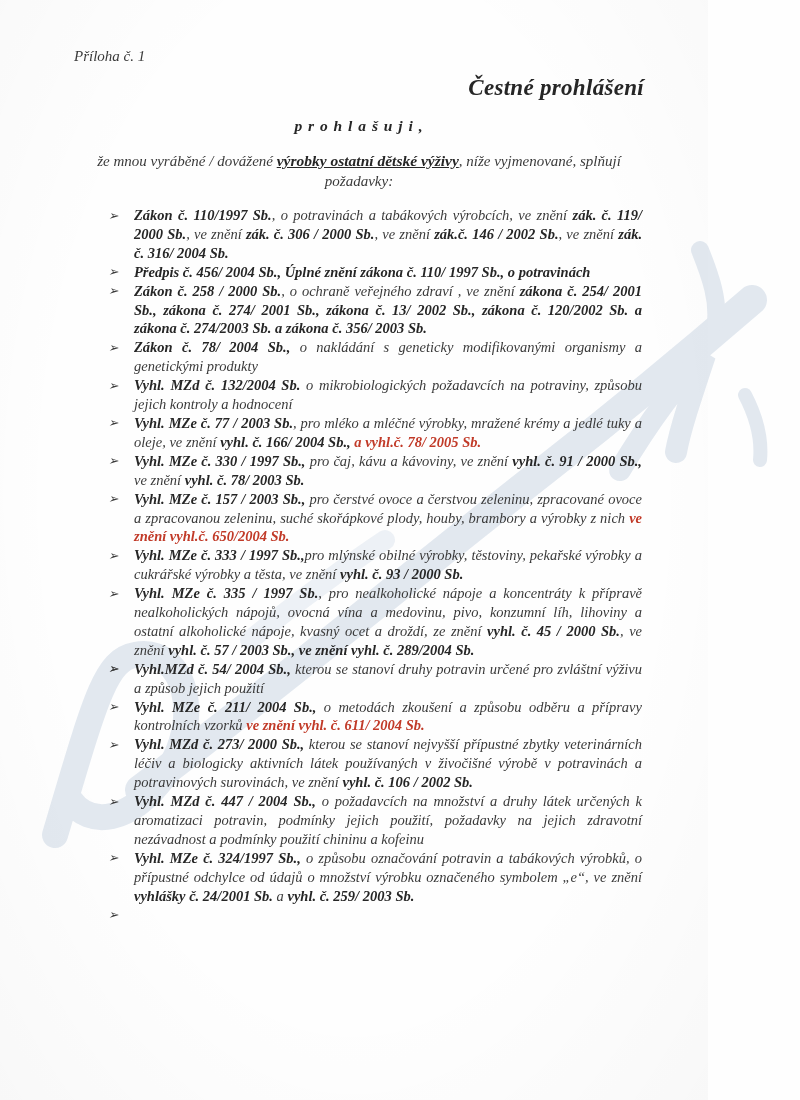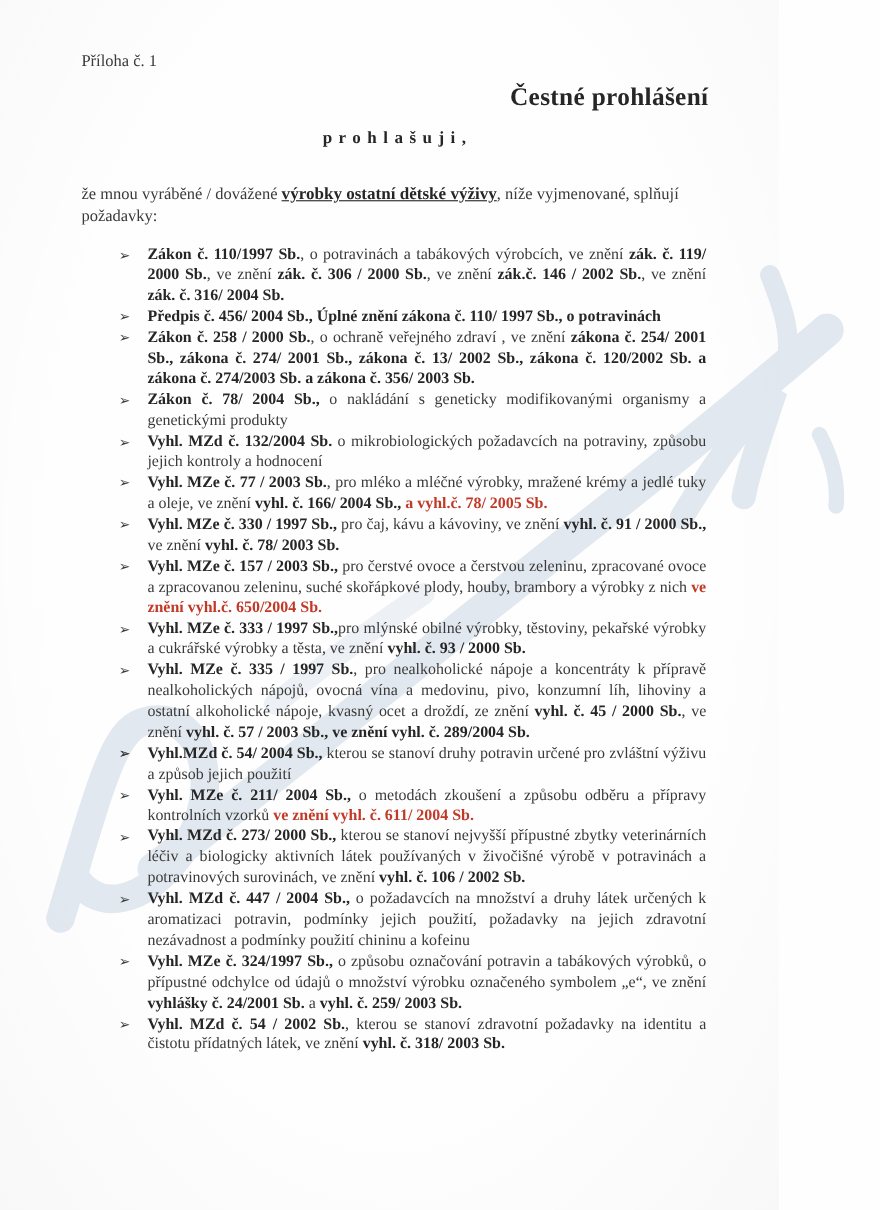--- a/index.html
+++ b/index.html
@@ -18,20 +18,21 @@
     color:var(--ink);
     overflow:hidden;
     position:relative;
   }
   .scan-page{
     position:relative;
     width:708px;height:1100px;
     background:
       radial-gradient(ellipse at 50% 45%, rgba(255,255,255,0) 60%, rgba(0,0,0,0.025) 100%),
       var(--paper);
+    font-style: italic;
   }
   .watermark{
     position:absolute;
     left:0;top:0;width:800px;height:1100px;
     pointer-events:none;
     z-index:0;
   }
   .content{
     position:relative;
     z-index:1;
@@ -56,24 +57,24 @@
   }
   .declaration{
     text-align:center;
     font-size:15.5px;
     font-weight:bold;
     color:var(--ink-bold);
     margin-top:16px;
     letter-spacing:1px;
   }
   .intro{
-    margin-top:32px;
+    margin-top:16px;
     font-size:15px;
     line-height:20px;
-    text-align:left;
+    text-align:center;
   }
   .intro .emph{
     font-weight:bold;
     text-decoration:underline;
     color:var(--ink-bold);
     font-size:15.5px;
   }
   ul.law-list{
     list-style:none;
     margin:3px 0 0 0;
@@ -134,17 +135,17 @@
         <li class="law-item"><span class="bullet">➢</span><span class="law-text"><span class="seg-bold">Vyhl. MZe č. 330 / 1997 Sb.,</span><span class="seg-normal"> pro čaj, kávu a kávoviny, ve znění </span><span class="seg-bold">vyhl. č. 91 / 2000 Sb.,</span><span class="seg-normal"> ve znění </span><span class="seg-bold">vyhl. č. 78/ 2003 Sb.</span></span></li>
         <li class="law-item"><span class="bullet">➢</span><span class="law-text"><span class="seg-bold">Vyhl. MZe č. 157 / 2003 Sb.,</span><span class="seg-normal"> pro čerstvé ovoce a čerstvou zeleninu, zpracované ovoce a zpracovanou zeleninu, suché skořápkové plody, houby, brambory a výrobky z nich </span><span class="seg-red">ve znění vyhl.č. 650/2004 Sb.</span></span></li>
         <li class="law-item"><span class="bullet">➢</span><span class="law-text"><span class="seg-bold">Vyhl. MZe č. 333 / 1997 Sb.,</span><span class="seg-normal">pro mlýnské obilné výrobky, těstoviny, pekařské výrobky a cukrářské výrobky a těsta, ve znění </span><span class="seg-bold">vyhl. č. 93 / 2000 Sb.</span></span></li>
         <li class="law-item"><span class="bullet">➢</span><span class="law-text"><span class="seg-bold">Vyhl. MZe č. 335 / 1997 Sb.</span><span class="seg-normal">, pro nealkoholické nápoje a koncentráty k přípravě nealkoholických nápojů, ovocná vína a medovinu, pivo, konzumní líh, lihoviny a ostatní alkoholické nápoje, kvasný ocet a droždí, ze znění </span><span class="seg-bold">vyhl. č. 45 / 2000 Sb.</span><span class="seg-normal">, ve znění </span><span class="seg-bold">vyhl. č. 57 / 2003 Sb., ve znění vyhl. č. 289/2004 Sb.</span></span></li>
         <li class="law-item"><span class="bullet">➢</span></li>
         <li class="law-item"><span class="bullet">➢</span><span class="law-text"><span class="seg-bold">Vyhl.MZd č. 54/ 2004 Sb.,</span><span class="seg-normal"> kterou se stanoví druhy potravin určené pro zvláštní výživu a způsob jejich použití</span></span></li>
         <li class="law-item"><span class="bullet">➢</span><span class="law-text"><span class="seg-bold">Vyhl. MZe č. 211/ 2004 Sb.,</span><span class="seg-normal"> o metodách zkoušení a způsobu odběru a přípravy kontrolních vzorků </span><span class="seg-red">ve znění vyhl. č. 611/ 2004 Sb.</span></span></li>
         <li class="law-item"><span class="bullet">➢</span><span class="law-text"><span class="seg-bold">Vyhl. MZd č. 273/ 2000 Sb.,</span><span class="seg-normal"> kterou se stanoví nejvyšší přípustné zbytky veterinárních léčiv a biologicky aktivních látek používaných v živočišné výrobě v potravinách a potravinových surovinách, ve znění </span><span class="seg-bold">vyhl. č. 106 / 2002 Sb.</span></span></li>
         <li class="law-item"><span class="bullet">➢</span><span class="law-text"><span class="seg-bold">Vyhl. MZd č. 447 / 2004 Sb.,</span><span class="seg-normal"> o požadavcích na množství a druhy látek určených k aromatizaci potravin, podmínky jejich použití, požadavky na jejich zdravotní nezávadnost a podmínky použití chininu a kofeinu</span></span></li>
         <li class="law-item"><span class="bullet">➢</span><span class="law-text"><span class="seg-bold">Vyhl. MZe č. 324/1997 Sb.,</span><span class="seg-normal"> o způsobu označování potravin a tabákových výrobků, o přípustné odchylce od údajů o množství výrobku označeného symbolem „e“, ve znění </span><span class="seg-bold">vyhlášky č. 24/2001 Sb.</span><span class="seg-normal"> a </span><span class="seg-bold">vyhl. č. 259/ 2003 Sb.</span></span></li>
-        <li class="law-item"><span class="bullet">➢</span><span class="law-text"><span class="seg-bold">Vyhl. MZd č. 54 / 2002 Sb.</span><span class="seg-normal">, kterou se stanoví zdravotní požadavky na identitu a čistotu přídatných látek, ve znění </span><span class="seg-bold">vyhl. č. 318/ 2003 Sb.</span></span></li>
+        <li class="law-item"><span class="bullet">➢</span></li>
       </ul>
 
   </div>
 </div>
 
 </body></html>

